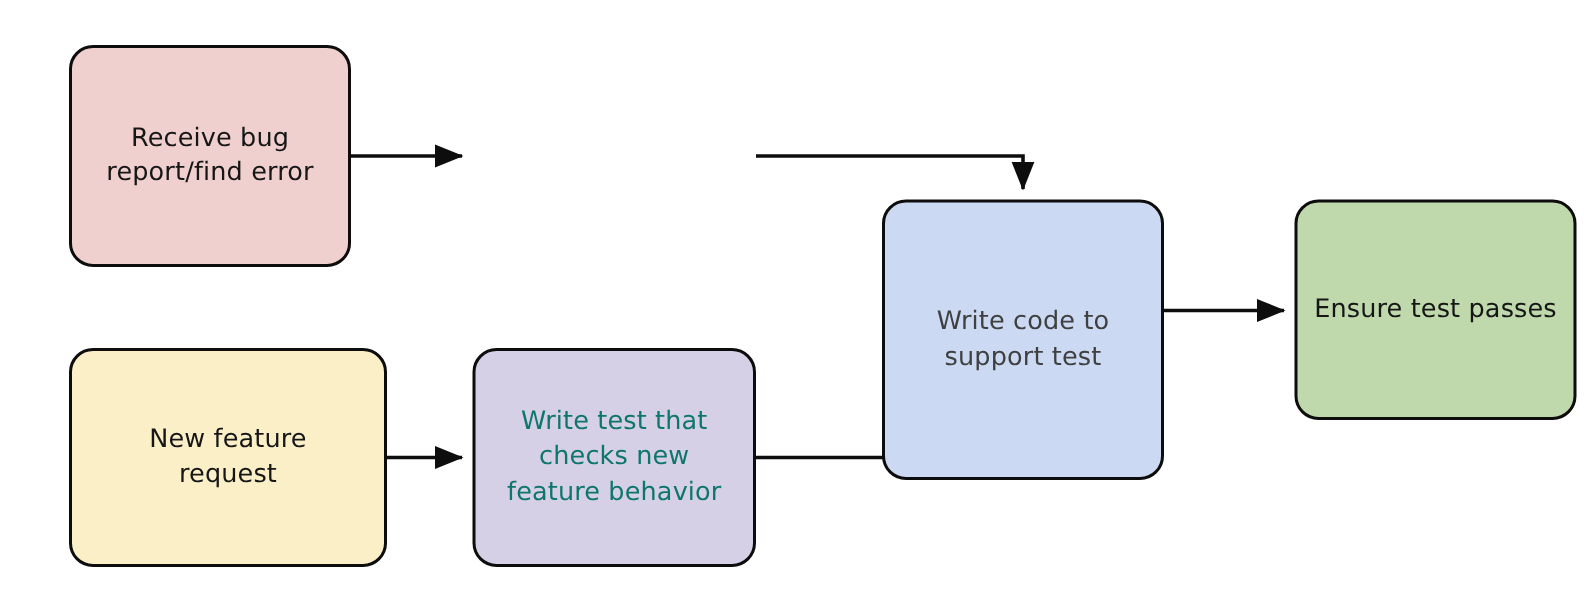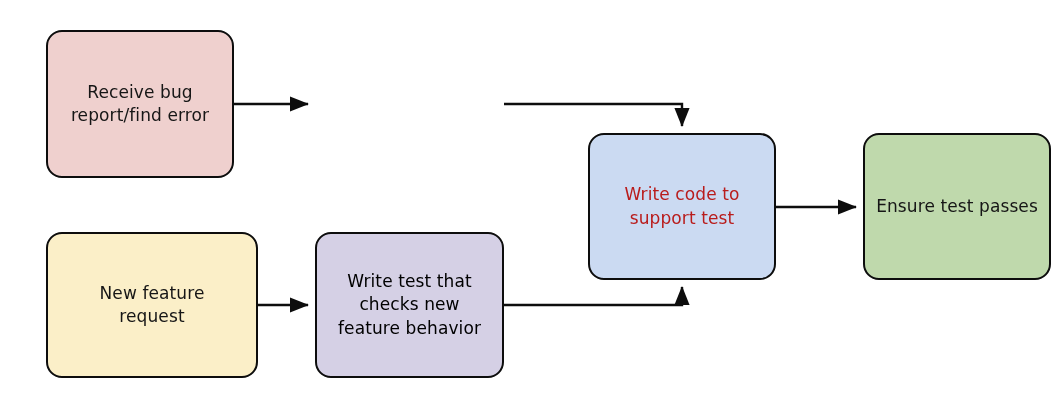--- a/index.html
+++ b/index.html
@@ -59,20 +59,20 @@
     <path class="edge" id="e1" fill="none" stroke="#0d0d0d" stroke-width="2.4" marker-end="url(#arrowhead)" d="M 488 104 L 666 104 L 666 126"></path>
     <path class="edge" id="e2" fill="none" stroke="#0d0d0d" stroke-width="2.4" marker-end="url(#arrowhead)" d="M 218 305 L 292 305"></path>
     <path class="edge" id="e3" fill="none" stroke="#0d0d0d" stroke-width="2.4" marker-end="url(#arrowhead)" d="M 488 305 L 666 305 L 666 287"></path>
     <path class="edge" id="e4" fill="none" stroke="#0d0d0d" stroke-width="2.4" marker-end="url(#arrowhead)" d="M 760 207 L 840 207"></path>
   </svg>
 
   <div class="node" id="n0" style="left: 30px; top: 30px; width: 188px; height: 148px; background: rgb(239, 208, 206); border-color: rgb(13, 13, 13); color: rgb(22, 22, 22);">Receive bug
 report/find error</div>
   <div class="node" id="n2" style="left: 30px; top: 232px; width: 212px; height: 146px; background: rgb(251, 239, 200); border-color: rgb(13, 13, 13); color: rgb(22, 22, 22);">New feature
 request</div>
-  <div class="node" id="n3" style="left: 299px; top: 232px; width: 189px; height: 146px; background: rgb(213, 208, 229); border-color: rgb(13, 13, 13); color: #000000;">Write test that
+  <div class="node" id="n3" style="left: 299px; top: 232px; width: 189px; height: 146px; background: rgb(213, 208, 229); border-color: rgb(13, 13, 13); color: #0f766e;">Write test that
 checks new
 feature behavior</div>
-  <div class="node" id="n4" style="left: 572px; top: 133px; width: 188px; height: 147px; background: rgb(203, 218, 242); border-color: rgb(13, 13, 13); color: #b91c1c;">Write code to
+  <div class="node" id="n4" style="left: 572px; top: 133px; width: 188px; height: 187px; background: rgb(203, 218, 242); border-color: rgb(13, 13, 13); color: #404040;">Write code to
 support test</div>
   <div class="node" id="n5" style="left: 847px; top: 133px; width: 188px; height: 147px; background: rgb(191, 217, 172); border-color: rgb(13, 13, 13); color: rgb(22, 22, 22);">Ensure test passes</div>
 
 </div>
 
 </body></html>

